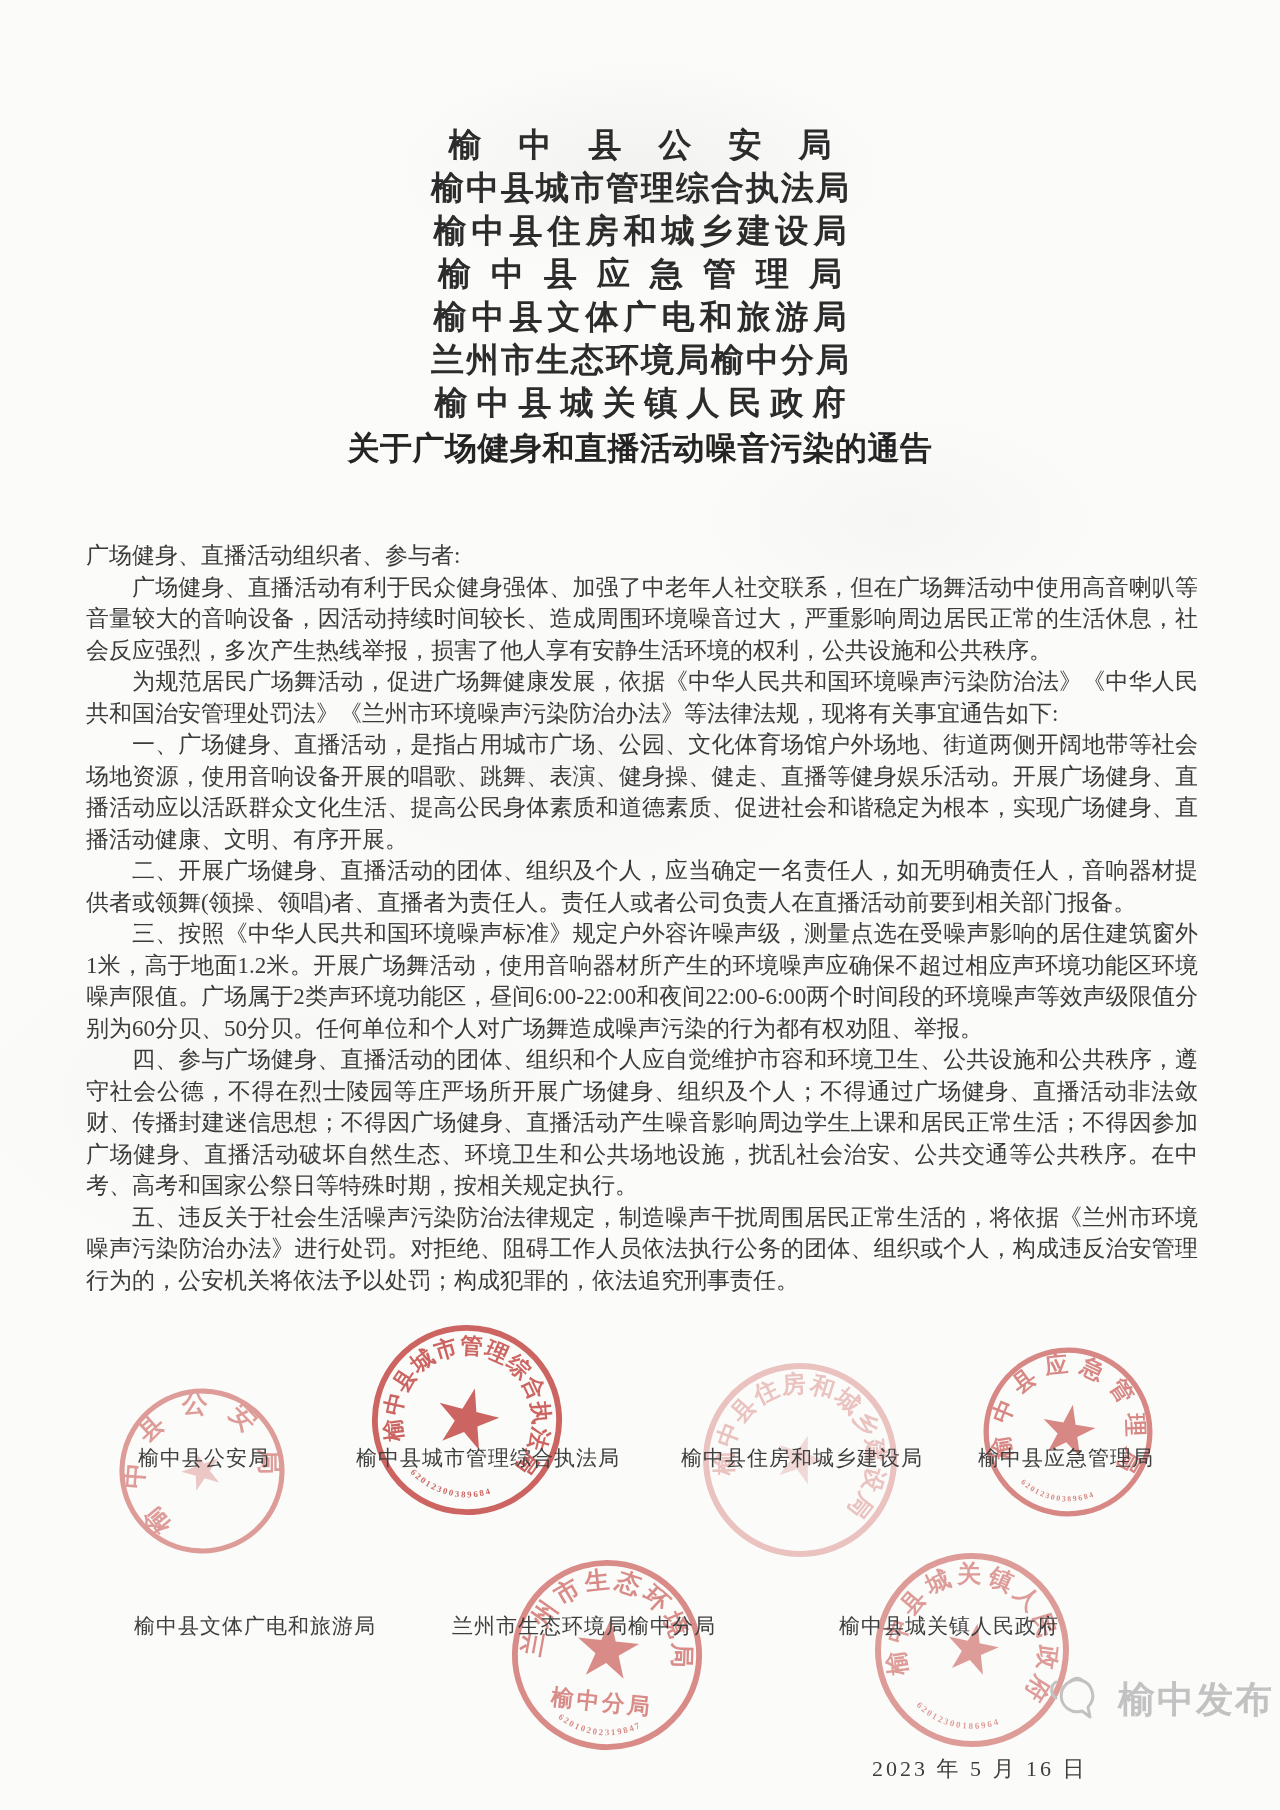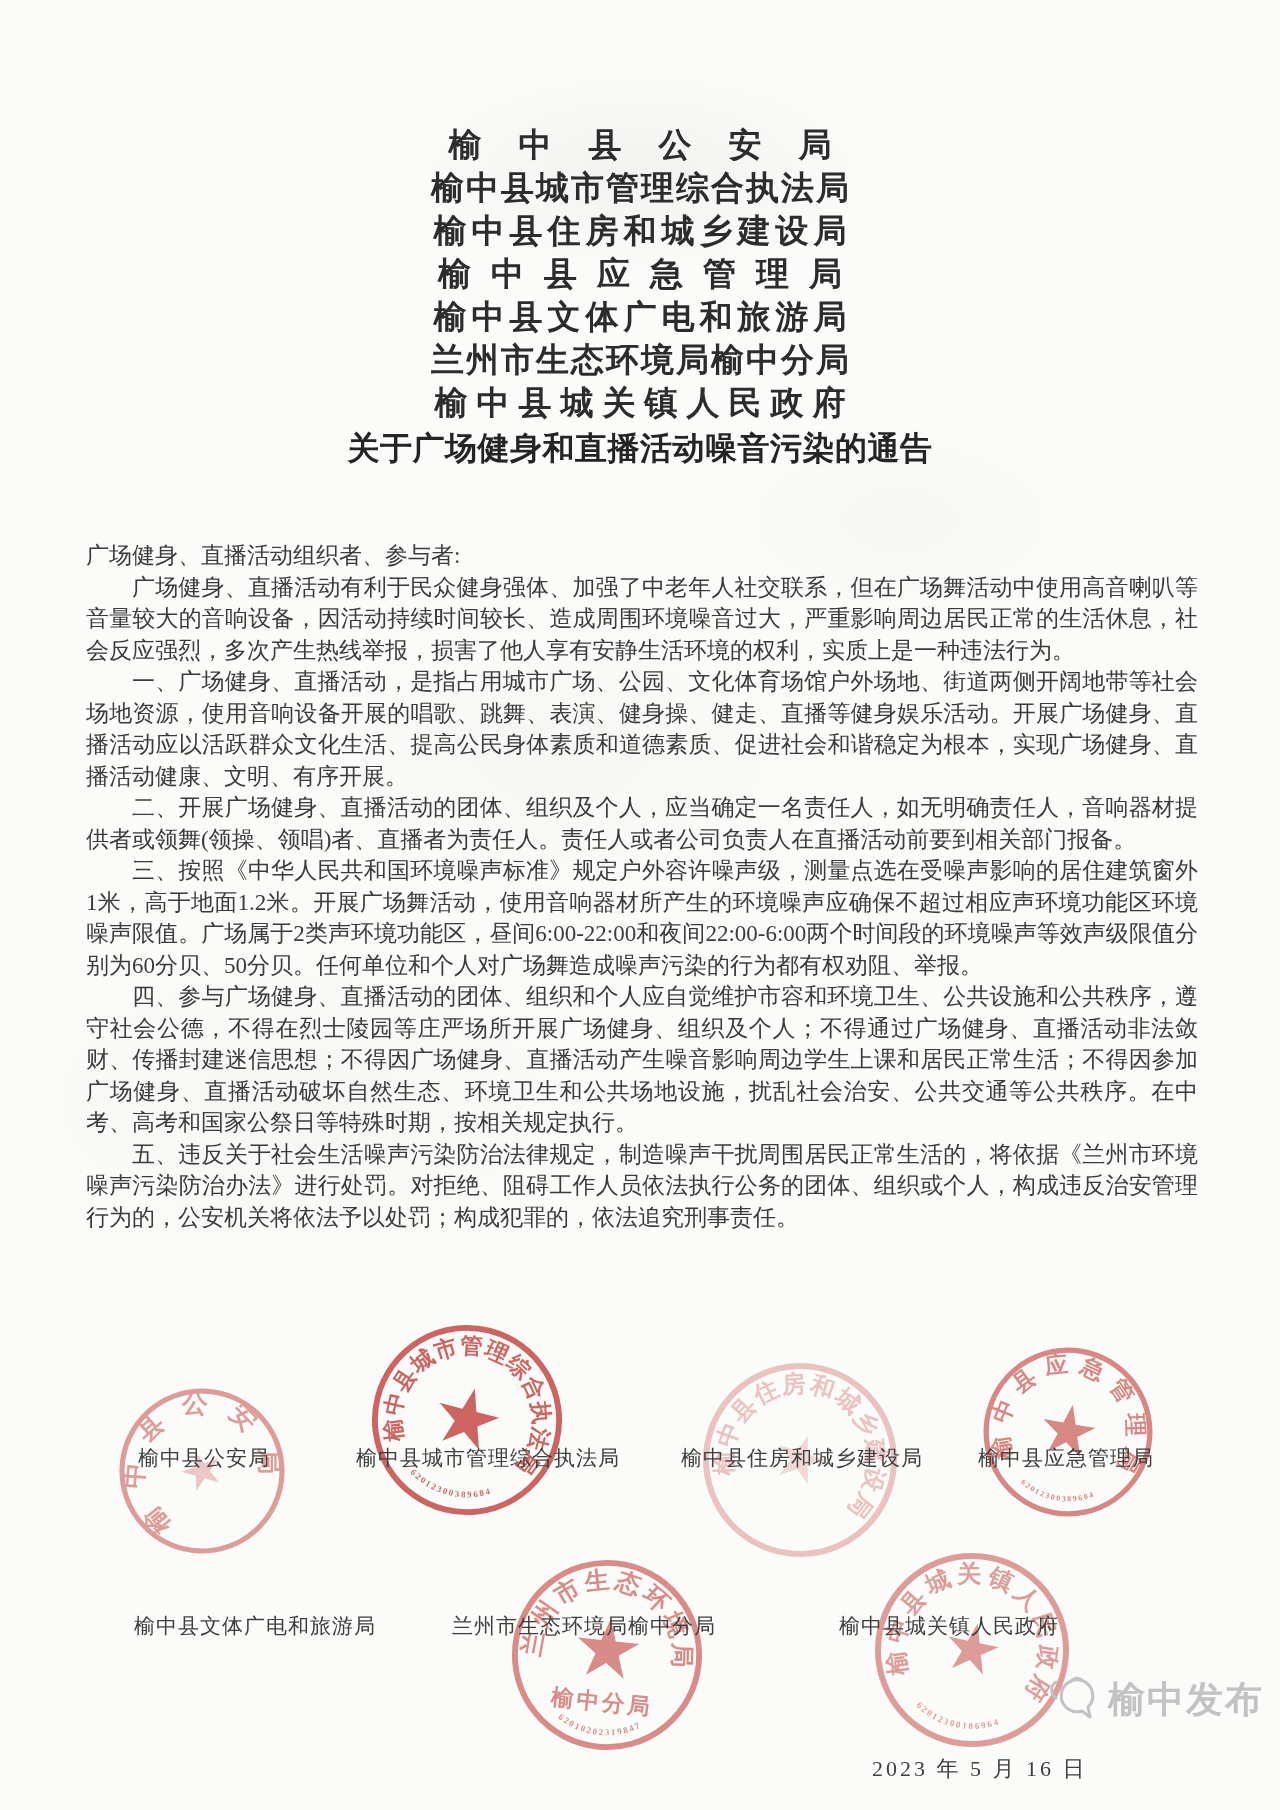--- a/index.html
+++ b/index.html
@@ -38,21 +38,21 @@
   .seal-caption {
     position:absolute; transform:translateX(-50%);
     font-size:21px; color:#3e3e3e; white-space:nowrap; letter-spacing:1px;
   }
   .doc-date {
     position:absolute; left:872px; top:1754px;
     font-size:22px; color:#3e3e3e; letter-spacing:3px; white-space:nowrap;
   }
   .footer-logo {
     position:absolute; left:1046px; top:1672px;
-    display:flex; align-items:center; gap:4px; color:#c2c2c2;
+    display:flex; align-items:center; gap:14px; color:#c2c2c2;
   }
   .footer-logo .logo-text {
     font-size:37px; font-weight:bold; letter-spacing:2px;
     font-family:"Liberation Sans","DejaVu Sans",sans-serif;
   }
 </style>
 </head>
 <body>
 
 <div class="page">
@@ -63,21 +63,22 @@
     <div class="dept ls-c">榆中县住房和城乡建设局</div>
     <div class="dept ls-d">榆中县应急管理局</div>
     <div class="dept ls-c">榆中县文体广电和旅游局</div>
     <div class="dept ls-b">兰州市生态环境局榆中分局</div>
     <div class="dept ls-e">榆中县城关镇人民政府</div>
     <div class="doc-title">关于广场健身和直播活动噪音污染的通告</div>
   </div>
 
   <div class="body-text">
     <p class="salutation">广场健身、直播活动组织者、参与者:</p>
-    <p>广场健身、直播活动有利于民众健身强体、加强了中老年人社交联系，但在广场舞活动中使用高音喇叭等音量较大的音响设备，因活动持续时间较长、造成周围环境噪音过大，严重影响周边居民正常的生活休息，社会反应强烈，多次产生热线举报，损害了他人享有安静生活环境的权利，实质上是一种违法行为。</p>
+    <p>广场健身、直播活动有利于民众健身强体、加强了中老年人社交联系，但在广场舞活动中使用高音喇叭等音量较大的音响设备，因活动持续时间较长、造成周围环境噪音过大，严重影响周边居民正常的生活休息，社会反应强烈，多次产生热线举报，损害了他人享有安静生活环境的权利，公共设施和公共秩序。</p>
+    <p>为规范居民广场舞活动，促进广场舞健康发展，依据《中华人民共和国环境噪声污染防治法》《中华人民共和国治安管理处罚法》《兰州市环境噪声污染防治办法》等法律法规，现将有关事宜通告如下:</p>
     <p>一、广场健身、直播活动，是指占用城市广场、公园、文化体育场馆户外场地、街道两侧开阔地带等社会场地资源，使用音响设备开展的唱歌、跳舞、表演、健身操、健走、直播等健身娱乐活动。开展广场健身、直播活动应以活跃群众文化生活、提高公民身体素质和道德素质、促进社会和谐稳定为根本，实现广场健身、直播活动健康、文明、有序开展。</p>
     <p>二、开展广场健身、直播活动的团体、组织及个人，应当确定一名责任人，如无明确责任人，音响器材提供者或领舞(领操、领唱)者、直播者为责任人。责任人或者公司负责人在直播活动前要到相关部门报备。</p>
     <p>三、按照《中华人民共和国环境噪声标准》规定户外容许噪声级，测量点选在受噪声影响的居住建筑窗外1米，高于地面1.2米。开展广场舞活动，使用音响器材所产生的环境噪声应确保不超过相应声环境功能区环境噪声限值。广场属于2类声环境功能区，昼间6:00-22:00和夜间22:00-6:00两个时间段的环境噪声等效声级限值分别为60分贝、50分贝。任何单位和个人对广场舞造成噪声污染的行为都有权劝阻、举报。</p>
     <p>四、参与广场健身、直播活动的团体、组织和个人应自觉维护市容和环境卫生、公共设施和公共秩序，遵守社会公德，不得在烈士陵园等庄严场所开展广场健身、组织及个人；不得通过广场健身、直播活动非法敛财、传播封建迷信思想；不得因广场健身、直播活动产生噪音影响周边学生上课和居民正常生活；不得因参加广场健身、直播活动破坏自然生态、环境卫生和公共场地设施，扰乱社会治安、公共交通等公共秩序。在中考、高考和国家公祭日等特殊时期，按相关规定执行。</p>
     <p>五、违反关于社会生活噪声污染防治法律规定，制造噪声干扰周围居民正常生活的，将依据《兰州市环境噪声污染防治办法》进行处罚。对拒绝、阻碍工作人员依法执行公务的团体、组织或个人，构成违反治安管理行为的，公安机关将依法予以处罚；构成犯罪的，依法追究刑事责任。</p>
   </div>
 
   <svg class="seal" style="left:116px; top:1385px; width:172px; height:172px; opacity:0.5; transform:rotate(-20deg);" viewBox="-100 -100 200 200">
     <circle r="93" fill="none" stroke="#c5403c" stroke-width="6"></circle>
     <polygon points="0,-30 6.7,-9.2 28.5,-9.3 10.8,3.5 17.6,24.3 0,11.4 -17.6,24.3 -10.8,3.5 -28.5,-9.3 -6.7,-9.2" fill="#c5403c" opacity="0.55" transform="scale(0.8)"></polygon>

